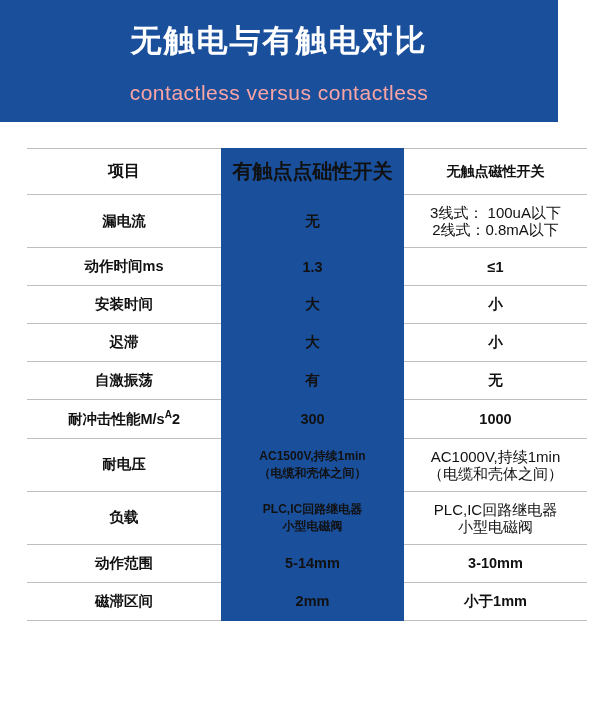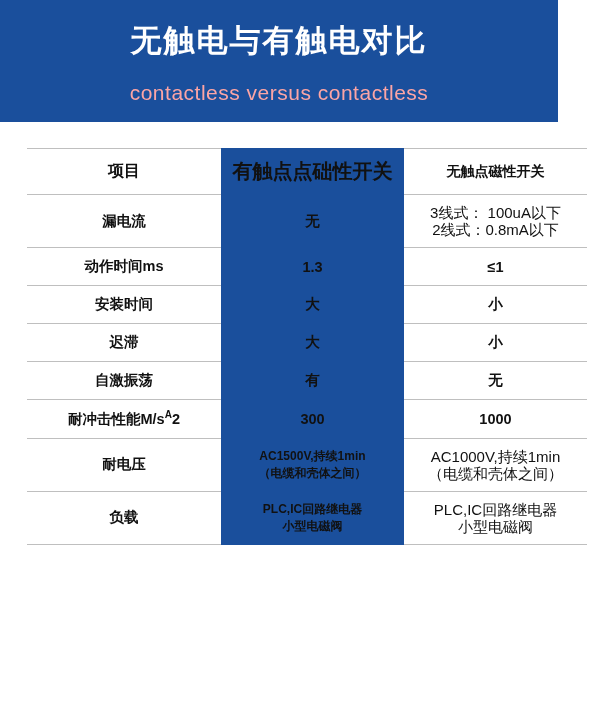--- a/index.html
+++ b/index.html
@@ -201,18 +201,28 @@
             <div>PLC,IC回路继电器</div>
             <div>小型电磁阀</div>
           </td>
           <td class="cell-right small">
             <div>PLC,IC回路继电器</div>
             <div>小型电磁阀</div>
           </td>
         </tr>
 
 
-
+        <tr>
+          <td class="cell-item">动作范围</td>
+          <td class="cell-blue">5-14mm</td>
+          <td class="cell-right">3-10mm</td>
+        </tr>
+
+        <tr>
+          <td class="cell-item">磁滞区间</td>
+          <td class="cell-blue">2mm</td>
+          <td class="cell-right">小于1mm</td>
+        </tr>
       </tbody>
     </table>
   </div>
 
 </div>
 
 </body></html>

